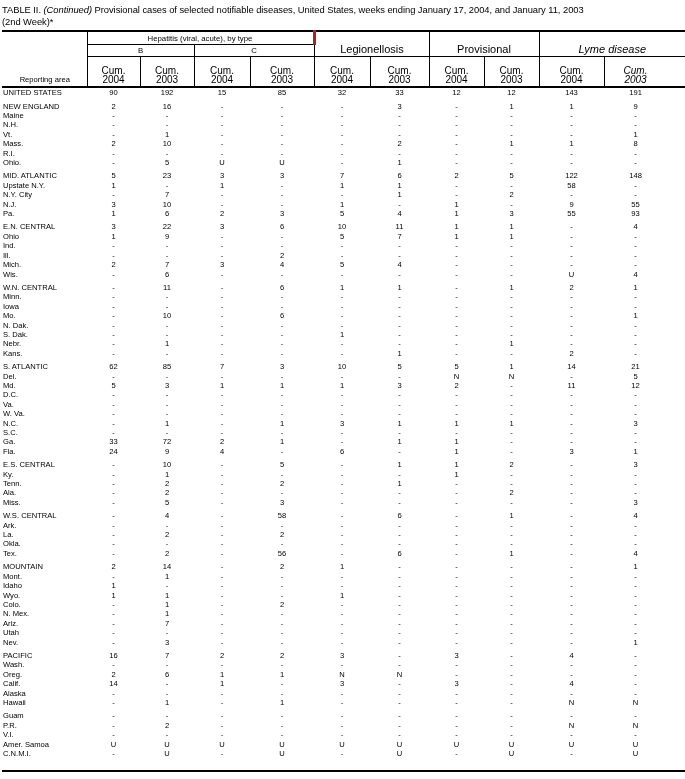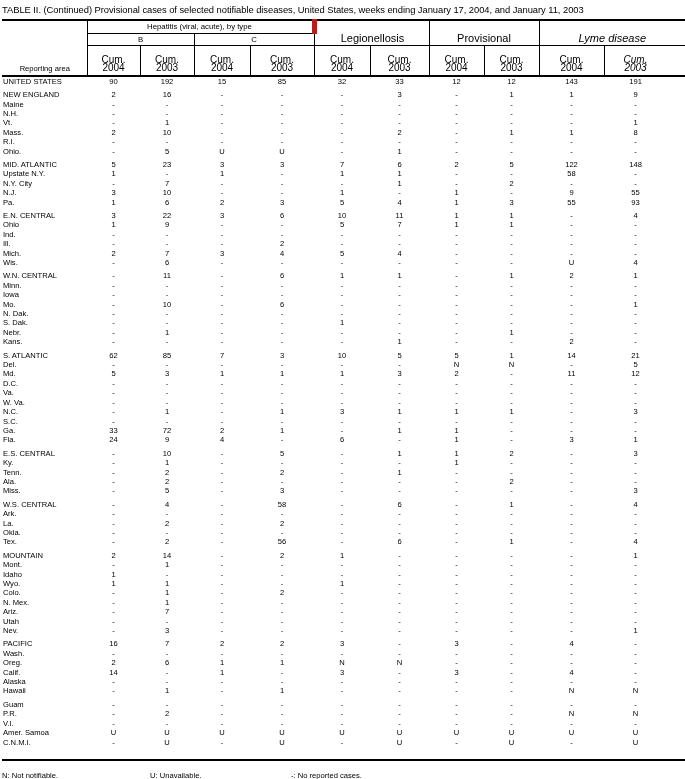--- a/index.html
+++ b/index.html
@@ -3,30 +3,30 @@
 <meta charset="utf-8">
 <style>
   html,body { margin:0; padding:0; }
   body {
     width:685px; height:779px; background:#ffffff; color:#000;
     font-family:"Liberation Sans","DejaVu Sans",sans-serif;
     overflow:hidden;
   }
   .page { padding:4px 0 0 2px; }
   .title-line { font-size:9.4px; line-height:11.5px; letter-spacing:-0.05px; white-space:nowrap; }
-  .it { }
+  .it { font-style:italic; }
 
   table.data {
     border-collapse:collapse; table-layout:fixed; width:683px;
     margin-top:3px; border-top:2px solid #000;
   }
   th { font-weight:normal; padding:0; text-align:center; }
   .h-area  { text-align:center; vertical-align:bottom; border-right:1px solid #000;
              border-bottom:2px solid #000; font-size:7.6px; padding:0 0 2px 1px; }
-  .h-hep   { font-size:7.8px; height:12px; border-bottom:1px solid #000; border-right:5px solid #b91c1c; }
+  .h-hep   { font-size:7.8px; height:12px; border-bottom:1px solid #000; border-right:3px solid #b91c1c; }
   .h-sub   { font-size:7.8px; height:11px; border-bottom:1px solid #000; border-right:1px solid #000; }
   .h-disease { font-size:11px; vertical-align:bottom; padding-bottom:1px;
              border-bottom:1px solid #000; border-right:1px solid #000; }
   .no-r    { border-right:none;font-style:italic; }
   .h-cum   { font-size:10px; line-height:8.6px; padding:10px 0 2px 0;
              border-right:1px solid #000; border-bottom:2px solid #000; }
   .c-last  { padding-right:18px; }
 
   tbody td { font-size:7.6px; line-height:9.4px; padding:0; text-align:center;
              white-space:nowrap; overflow:hidden; }
@@ -37,20 +37,21 @@
   .footnotes { margin-top:10px; font-size:7.6px; line-height:9.5px; }
   .fn-seg1 { display:inline-block; width:148px; }
   .fn-seg2 { display:inline-block; width:141px; }
 </style>
 </head>
 <body>
 
 <div class="page">
 
   <div class="title-line"><span>TABLE II.</span> <span class="it">(Continued)</span> <span>Provisional cases of selected notifiable diseases, United States, weeks ending January 17, 2004, and January 11, 2003</span></div>
+  <div class="title-line">(2nd Week)*</div>
 
   <table class="data">
     <colgroup>
       <col style="width:85px">
         <col style="width:53px">
         <col style="width:54px">
       <col style="width:56px">
         <col style="width:64px">
         <col style="width:56px">
       <col style="width:59px">

